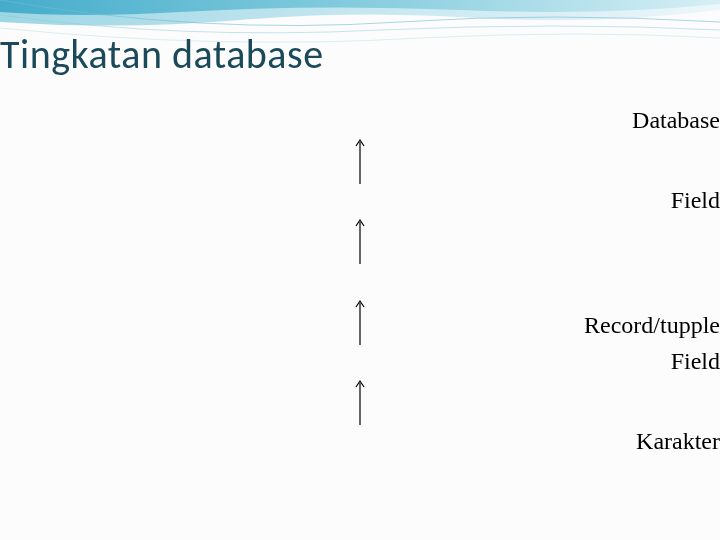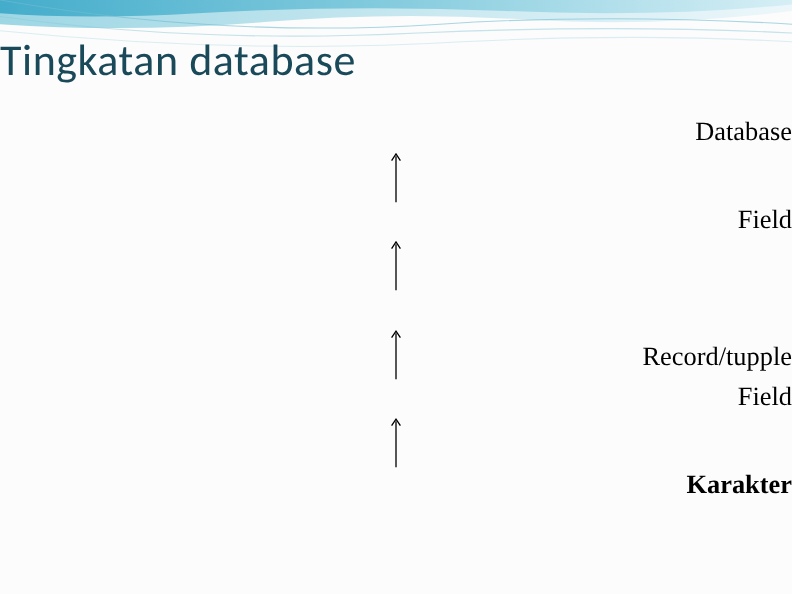--- a/index.html
+++ b/index.html
@@ -36,21 +36,21 @@
       width: 720px;
       text-align: right;
       font-family: Georgia, 'Times New Roman', serif;
       font-size: 24px;
       color: #000;
     }
     .l1 { top: 107px; }
     .l2 { top: 187px; }
     .l3 { top: 268px; margin-top: 44px; }
     .l4 { top: 348px; padding-left: 24px; }
-    .l5 { top: 428px; font-weight: bold; }
+    .l5 { top: 428px; }
     .arrow-svg {
       position: absolute;
       left: 50%;
       transform: translateX(-50%);
     }
     .a1 { top: 138px; }
     .a2 { top: 218px; }
     .a3 { top: 299px; }
     .a4 { top: 379px; }
   </style>

